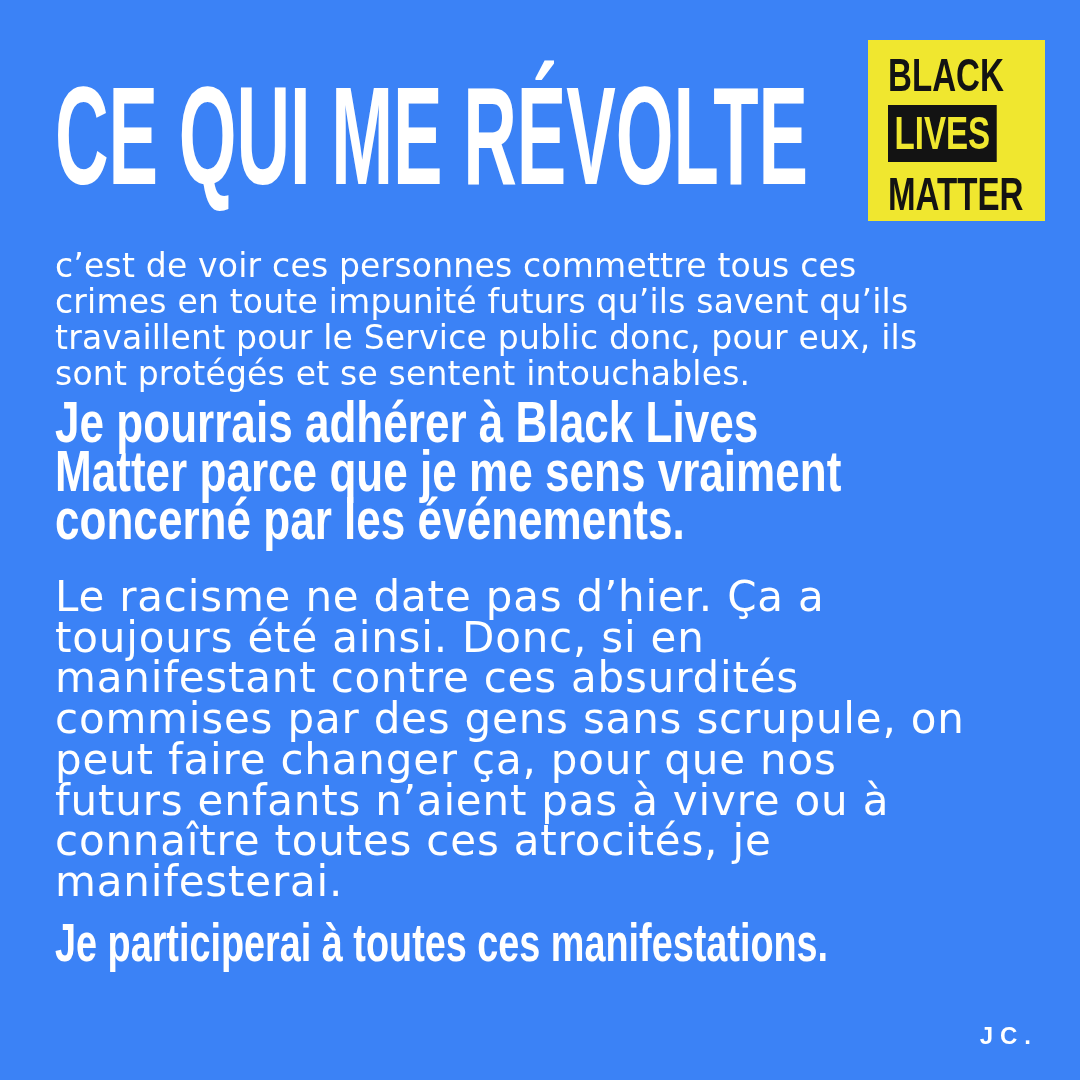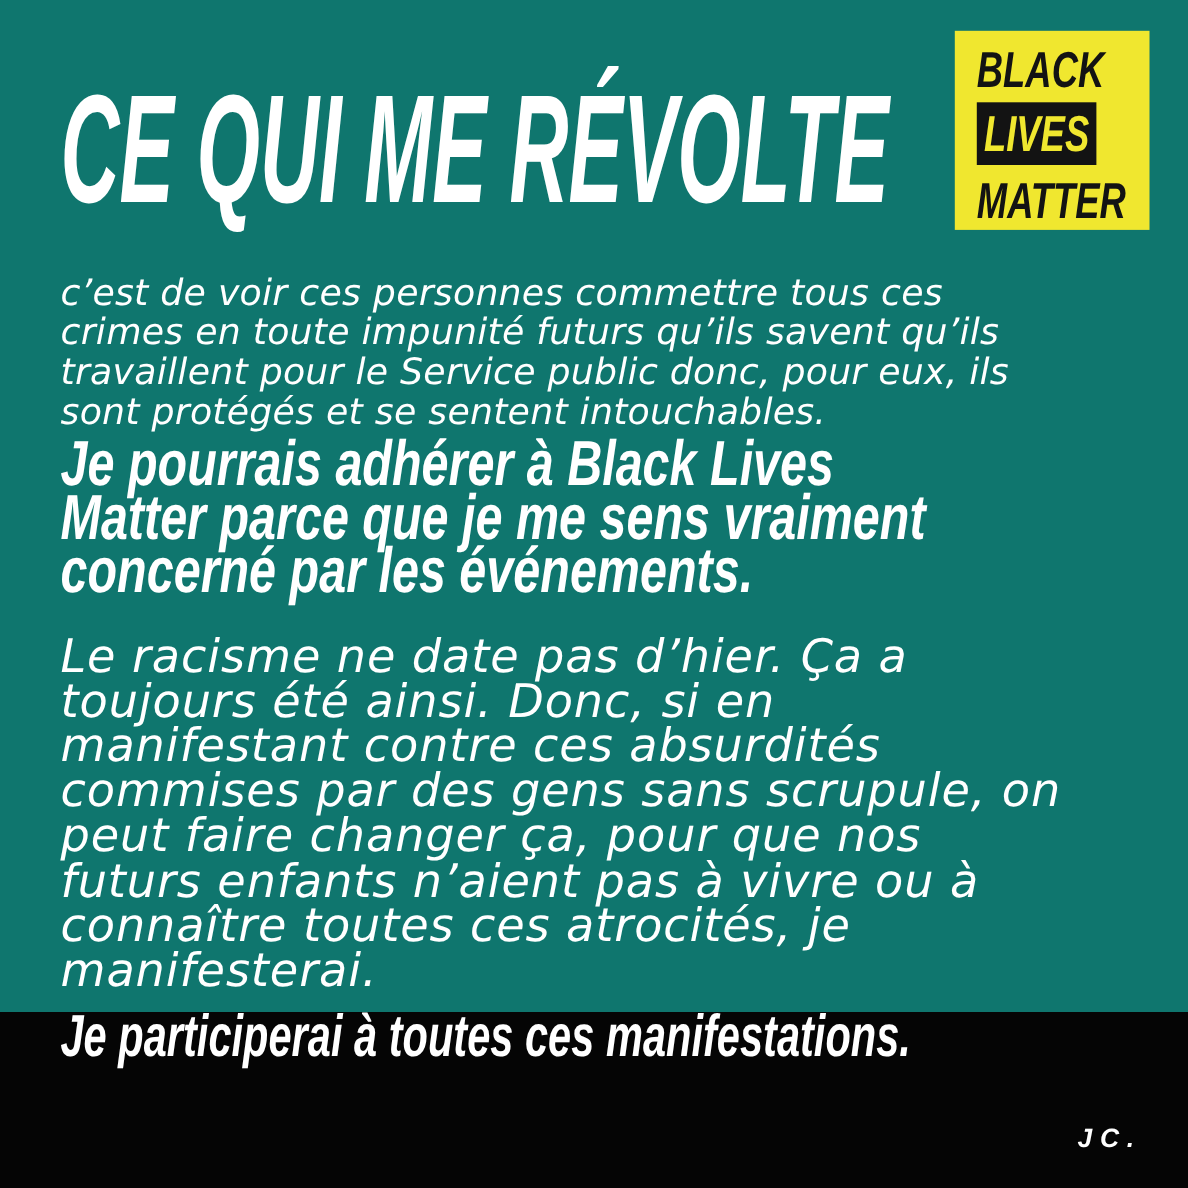--- a/index.html
+++ b/index.html
@@ -10,23 +10,22 @@
     overflow: hidden;
   }
   body {
     background: #050505;
     font-family: "DejaVu Sans", sans-serif;
     color: #ffffff;
   }
   .poster {
     position: relative;
     width: 1080px;
-    height: 920px;
-    background: #0f766e;
-    font-style: italic;
+    height: 1080px;
+    background: #3b82f6;
   }
 
   
   .title {
     position: absolute;
     left: 55px;
     top: 66px;
     margin: 0;
     font-family: "Liberation Sans", sans-serif;
     font-weight: 700;
@@ -35,21 +34,21 @@
     letter-spacing: 0px;
     white-space: nowrap;
     transform: scaleX(0.53);
     transform-origin: left top;
     color: #ffffff;
   }
 
   
   .blm-badge {
     position: absolute;
-    top: 28px;
+    top: 40px;
     right: 35px;
     width: 177px;
     height: 181px;
     background: #F0E72F;
     box-sizing: border-box;
     padding: 12px 0 0 20px;
   }
   .blm-line {
     font-family: "Liberation Sans", sans-serif;
     font-weight: 700;

